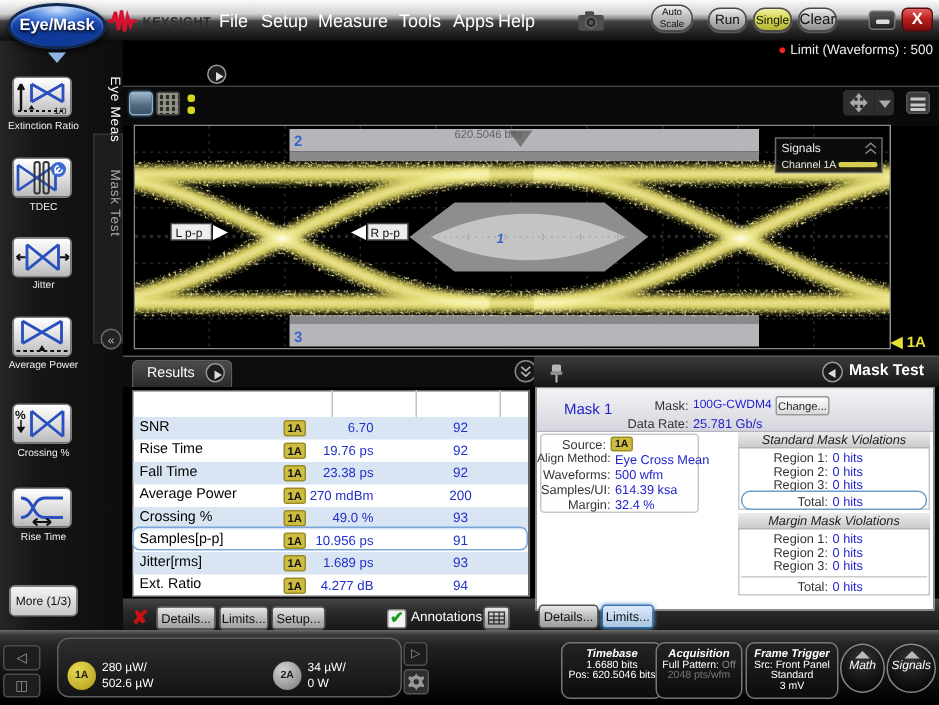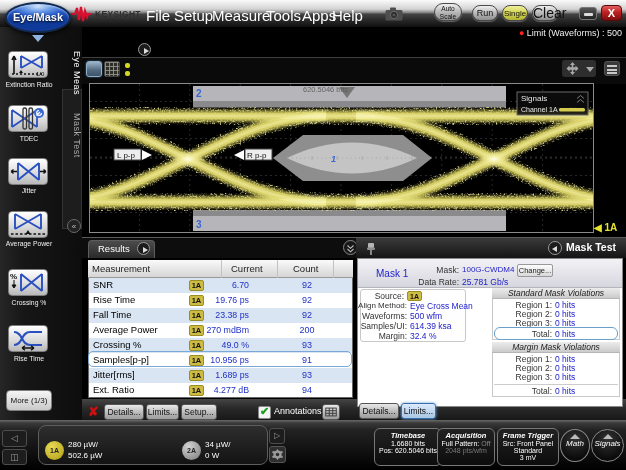--- a/index.html
+++ b/index.html
@@ -11,30 +11,30 @@
   background:linear-gradient(#fbfbfb 0%,#e9e9e9 15%,#d2d2d2 34%,#8a8a8a 46%,#444 52%,#2d2d2d 70%,#101010 100%); }
 #eyemask { left:5px; top:2px; width:66px; height:31px; border-radius:50%;
   background:radial-gradient(ellipse 75% 60% at 50% 10%, #cfe2fa 0%, #6f9fe8 28%, #2458c8 60%, #0f3a9a 100%);
   border:2px solid #122a52; z-index:30;
   box-shadow:0 2px 4px rgba(0,0,0,.7), inset 0 1px 2px rgba(255,255,255,.5);
   color:#fff; font-size:11px; font-weight:bold; text-align:center; line-height:27px;
   text-shadow:0 1px 2px #000; }
 #eyemask-tri { left:32px; top:35px; width:0; height:0; z-index:30;
   border-left:6px solid transparent; border-right:6px solid transparent;
   border-top:7px solid #8fb4e4; }
-.menuitem { top:7px; color:#fff; font-size:15px; }
+.menuitem { top:7px; color:#fff; font-size:12px; }
 #cambtn { left:385px; top:7px; }
 .pill { border-radius:9px; border:1px solid #4a4a4a; text-align:center;
   background:linear-gradient(#f0f0f0,#bdbdbd 45%,#8f8f8f); color:#111;
   box-shadow:0 1px 1px rgba(255,255,255,.3); }
 #btn-autoscale { left:434px; top:3px; width:28px; height:18px; font-size:6.5px; line-height:8px; padding-top:1px;}
 #btn-run { left:472px; top:5px; width:26px; height:16px; font-size:9px; line-height:15px; }
 #btn-single { left:502px; top:5px; width:26px; height:16px; font-size:8px; line-height:15px;
   background:linear-gradient(#eff0a0,#d6d855 45%,#b3b435); }
-#btn-clear { left:532px; top:5px; width:26px; height:16px; font-size:14px; line-height:15px; }
+#btn-clear { left:532px; top:5px; width:26px; height:16px; font-size:10px; line-height:15px; }
 #btn-min { left:579px; top:7px; width:18px; height:13px; background:linear-gradient(#555,#222);
   border:1px solid #777; border-radius:3px; }
 #btn-min div { position:absolute; left:4px; top:5px; width:9px; height:3px; background:#dcdcdc; border-radius:1px;}
 #btn-close { left:601px; top:5px; width:21px; height:16px; border-radius:4px;
   background:linear-gradient(#e06060,#c02020 45%,#7d0e0e); border:1px solid #5a0808;
   color:#fff; font-weight:bold; font-size:11px; text-align:center; line-height:14px; }
 #limitline { top:28px; right:4px; color:#eee; font-size:9px; }
 #limitline .dot { color:#ff2222; font-size:9px; }
 
 #sidebar { left:0; top:27px; width:82px; height:393px; background:linear-gradient(90deg,#262626,#161616 30%,#0d0d0d); }
@@ -360,25 +360,20 @@
 
   <div class="abs" id="res-topline"></div>
   <div class="abs" id="res-tabbar"></div>
   <div class="abs" id="res-tab">Results</div>
   <div class="abs playcirc" id="res-play"></div>
   <div class="abs" id="chev-btn"><svg width="13" height="13" viewBox="0 0 13 13">
         <path d="M3.5 3.5 l3 2.8 l3 -2.8 M3.5 7 l3 2.8 l3 -2.8" stroke="#bbb" stroke-width="1.1" fill="none"></path>
       </svg></div>
   <div class="abs" style="left:82px;top:399px;width:544px;height:22px;background:linear-gradient(#454545,#2a2a2a 40%,#161616)"></div>
   <div class="abs" id="rtable"></div>
-  <div class="abs" id="rhead">
-    <span style="position:absolute;left:4px;top:3px">Measurement</span>
-    <span style="position:absolute;left:143px;top:3px">Current</span>
-    <span style="position:absolute;left:205px;top:3px">Count</span>
-  </div>
   <div class="abs colsep" style="left:221px;top:260px;height:18px"></div>
   <div class="abs colsep" style="left:277px;top:260px;height:18px"></div>
   <div class="abs colsep" style="left:333px;top:260px;height:18px"></div>
   <div id="rows">
       <div class="abs row row-b" style="top:278px">
         <span class="rname">SNR</span>
         <span class="rbadge">1A</span>
         <span class="rval">6.70</span>
         <span class="rcount">92</span>
       </div>

